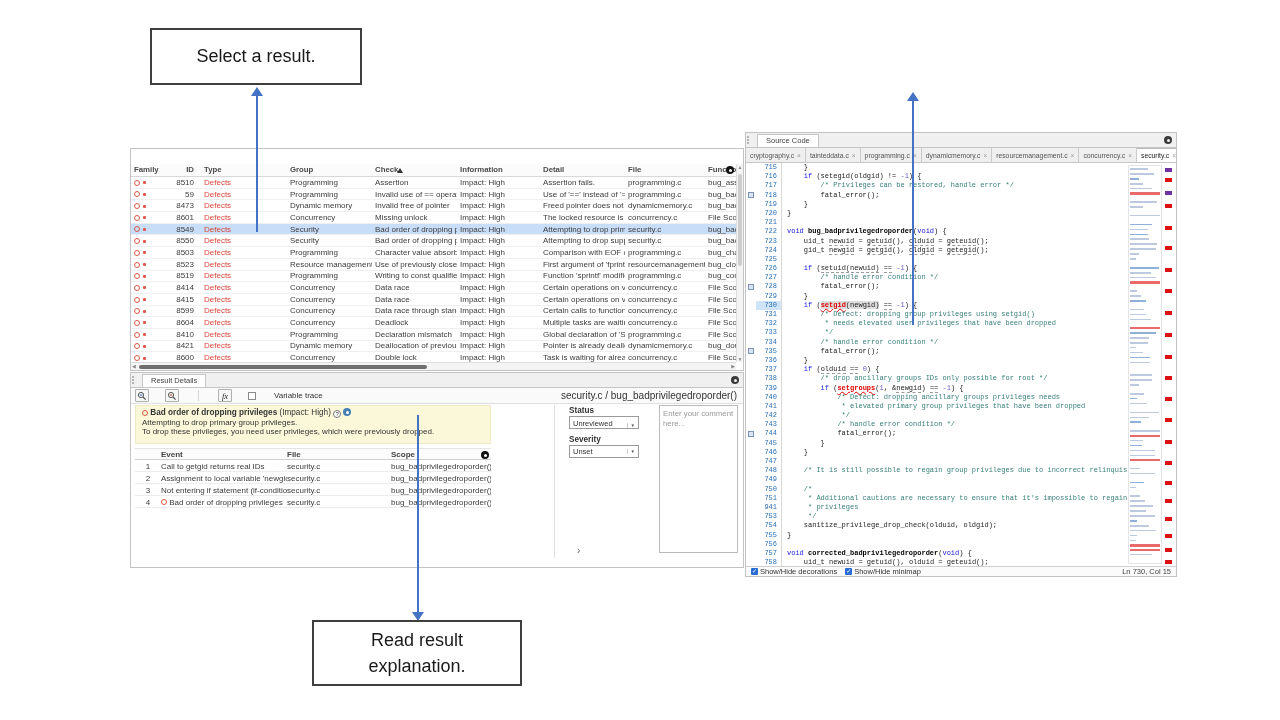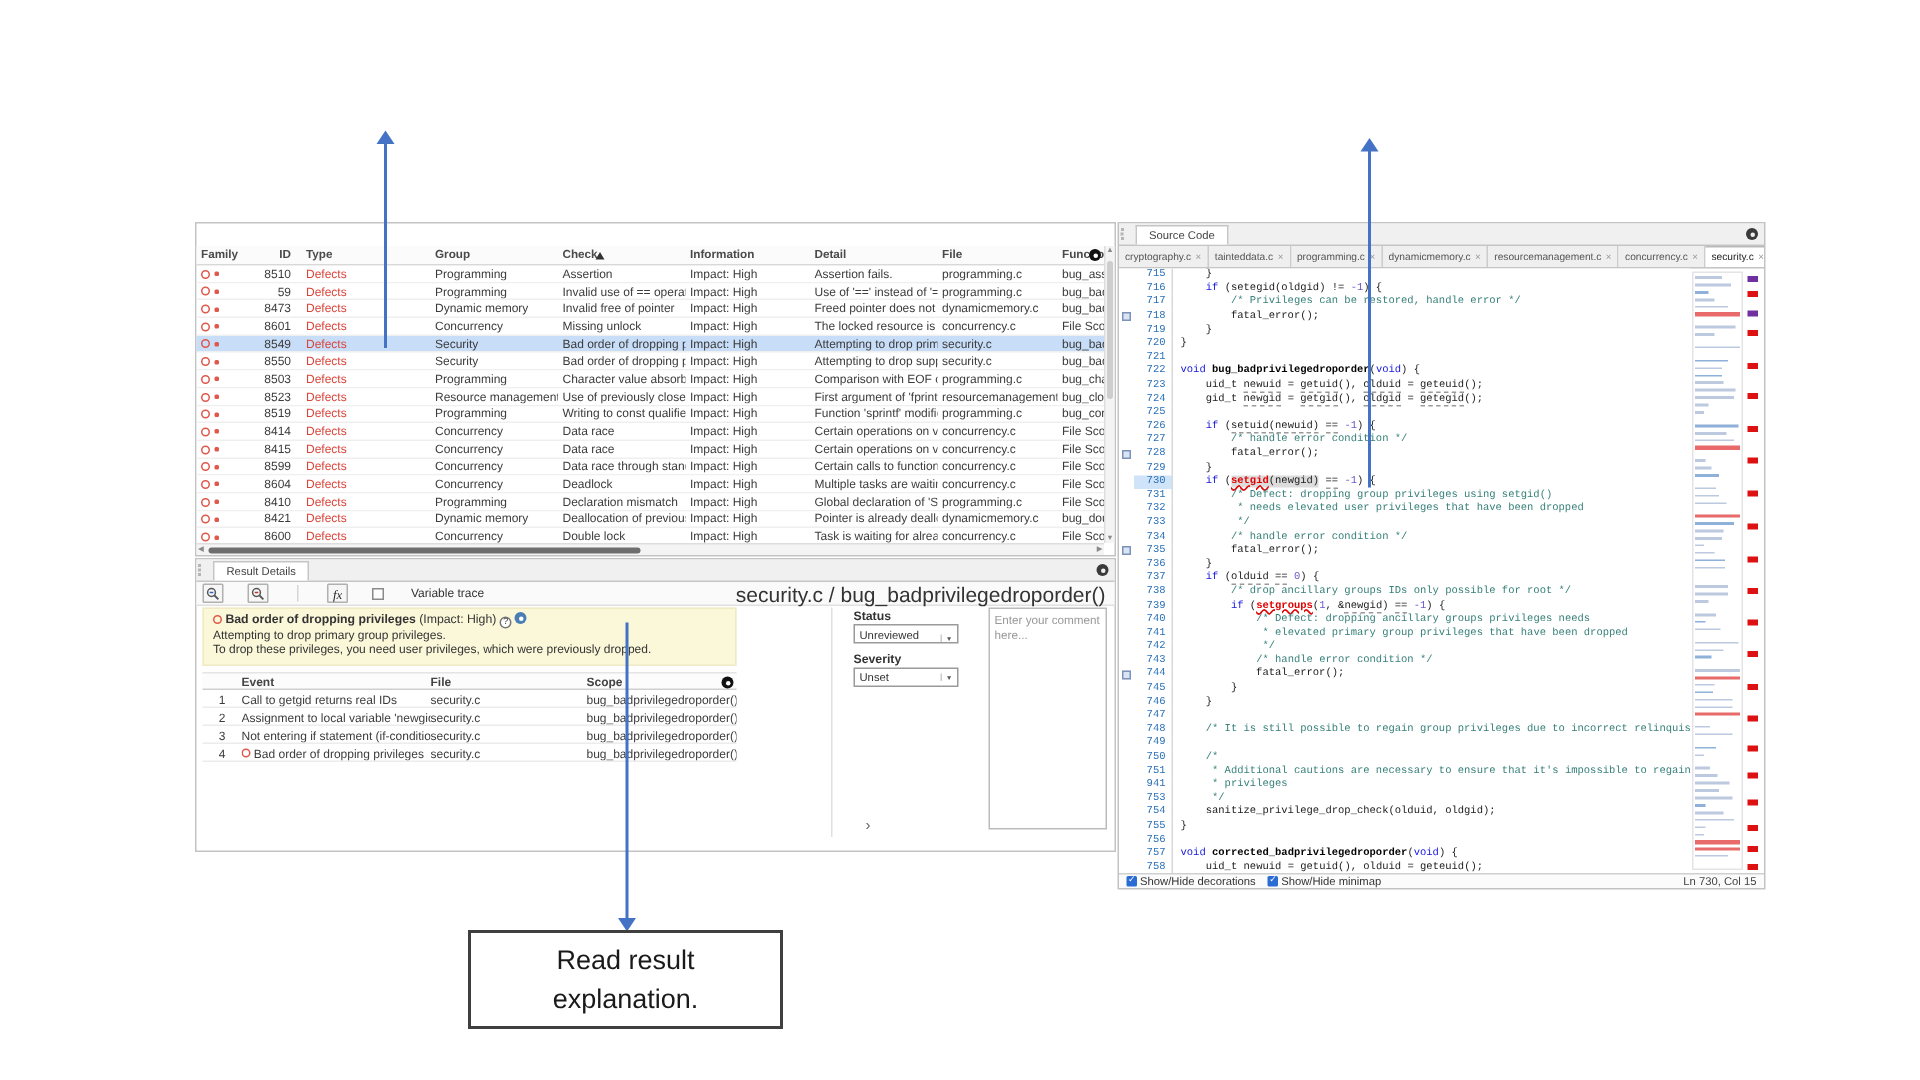--- a/index.html
+++ b/index.html
@@ -19,21 +19,21 @@
   #arr1-head { left:251px; top:87px; border-left:6px solid transparent; border-right:6px solid transparent; border-bottom:9px solid #4472c4; }
   #arr2-line { left:912px; top:100px; height:225px; }
   #arr2-head { left:907px; top:92px; border-left:6px solid transparent; border-right:6px solid transparent; border-bottom:9px solid #4472c4; }
   #arr3-line { left:417px; top:415px; height:198px; }
   #arr3-head { left:412px; top:612px; border-left:6px solid transparent; border-right:6px solid transparent; border-top:9px solid #4472c4; }
 
   
   .pane { position:absolute; background:#fff; border:1px solid #c3c3c3; }
   #results-pane { left:130px; top:148px; width:614px; height:223px; }
   #details-pane { left:130px; top:372px; width:614px; height:196px; }
-  #source-pane  { left:745px; top:148px; width:432px; height:445px; }
+  #source-pane  { left:745px; top:132px; width:432px; height:445px; }
 
   .tabbar { position:absolute; left:0; right:0; top:0; height:15px; background:#f0f0f0; border-bottom:1px solid #c5c5c5; display:flex; align-items:stretch; }
   .grip { width:5px; margin:3px 1px; border-left:2px dotted #b5b5b5; }
   .tab { background:#fff; border:1px solid #c5c5c5; border-bottom:none; margin-left:4px; margin-top:1px; padding:1px 8px 0 8px; font-size:7.5px; color:#444; }
   .gear { width:8px; height:8px; border-radius:50%; background:#3a3a3a; position:relative; margin:3px 4px 0 auto; }
   .gear::after { content:''; position:absolute; inset:2.5px; background:#f0f0f0; border-radius:50%; }
 
   
   .rl-header { position:absolute; left:0; top:15px; height:13px; right:7px; display:flex; background:#fbfbfb; border-bottom:1px solid #d8d8d8; font-size:7.8px; font-weight:bold; color:#4a4a4a; }
   .hc, .c { padding:1px 0 0 3px; overflow:hidden; white-space:nowrap; flex:none; }
@@ -57,21 +57,21 @@
   .rl-hthumb { position:absolute; left:8px; top:1.5px; width:288px; height:4px; background:#6e6e6e; border-radius:2px; }
   .hs-arrow { position:absolute; top:0; font-size:5px; color:#8a8a8a; line-height:7px; }
 
   
   .rd-toolbar { position:absolute; left:0; right:0; top:15px; height:16px; background:#fafafa; border-bottom:1px solid #e0e0e0; display:flex; align-items:center; padding:0 6px 0 4px; gap:16px; }
   .tbtn { width:14px; height:13px; border:1px solid #b0b0b0; background:#f6f6f6; display:flex; align-items:center; justify-content:center; border-radius:1px; }
   .tsep { width:1px; height:11px; background:#d5d5d5; margin:0 3px; }
   .fx { font-family:"Liberation Serif", serif; font-style:italic; font-size:8.5px; color:#222; }
   .cb { width:8px; height:8px; border:1px solid #8a8a8a; background:#fff; }
   .tb-label { font-size:8px; color:#333; margin-left:2px; }
-  .rd-context { margin-left:auto; font-size:14px; color:#333; }
+  .rd-context { margin-left:auto; font-size:10px; color:#333; }
   .rd-content { position:absolute; left:0; right:0; top:31px; bottom:0; }
   .ybox { position:absolute; left:4px; top:1px; width:356px; height:39px; background:#fbf8da; border:1px solid #efe9c4; padding:2px 6px; font-size:8px; color:#333; }
   .ybox .title { font-size:8.2px; }
   .ybox b { color:#333; }
   .mini-ic { display:inline-block; width:8px; height:8px; border-radius:50%; vertical-align:-1px; }
   .help-ic { border:1px solid #777; color:#333; font-size:6px; line-height:7px; text-align:center; background:#fff; }
   .cam-ic { background:#4a7fb5; position:relative; }
   .cam-ic::after { content:''; position:absolute; inset:2.5px; background:#fff; border-radius:50%; }
   .ev-table { position:absolute; left:4px; top:44px; width:356px; font-size:8px; color:#3c3c3c; }
   .ev-hrow { display:flex; height:12px; font-weight:bold; color:#444; border-bottom:1px solid #cfcfcf; border-top:1px solid #e4e4e4; background:#fcfcfc; position:relative; }
@@ -112,20 +112,23 @@
   .sc-status { position:absolute; left:0; right:0; bottom:0; height:10px; background:#fbfbfb; border-top:1px solid #d0d0d0; display:flex; align-items:center; gap:8px; padding:0 5px; font-size:7.5px; color:#333; }
   .bluecb { width:7px; height:7px; background:#2b6cd4; border-radius:1px; color:#fff; font-size:6px; line-height:7px; text-align:center; margin-right:2px; display:inline-block; }
   .lncol { margin-left:auto; color:#444; }
   .sb-item { display:flex; align-items:center; }
 </style>
 </head>
 <body>
 
 <div class="canvas">
 
+  <div class="callout" id="co1">
+      <span>Select a result.</span>
+    </div>
   <div class="callout" id="co3">
       <span>Read result explanation.</span>
     </div>
   <div class="aline" id="arr1-line"></div>
   <div class="ahead" id="arr1-head"></div>
   <div class="aline" id="arr2-line"></div>
   <div class="ahead" id="arr2-head"></div>
   <div class="aline" id="arr3-line"></div>
   <div class="ahead" id="arr3-head"></div>
 

